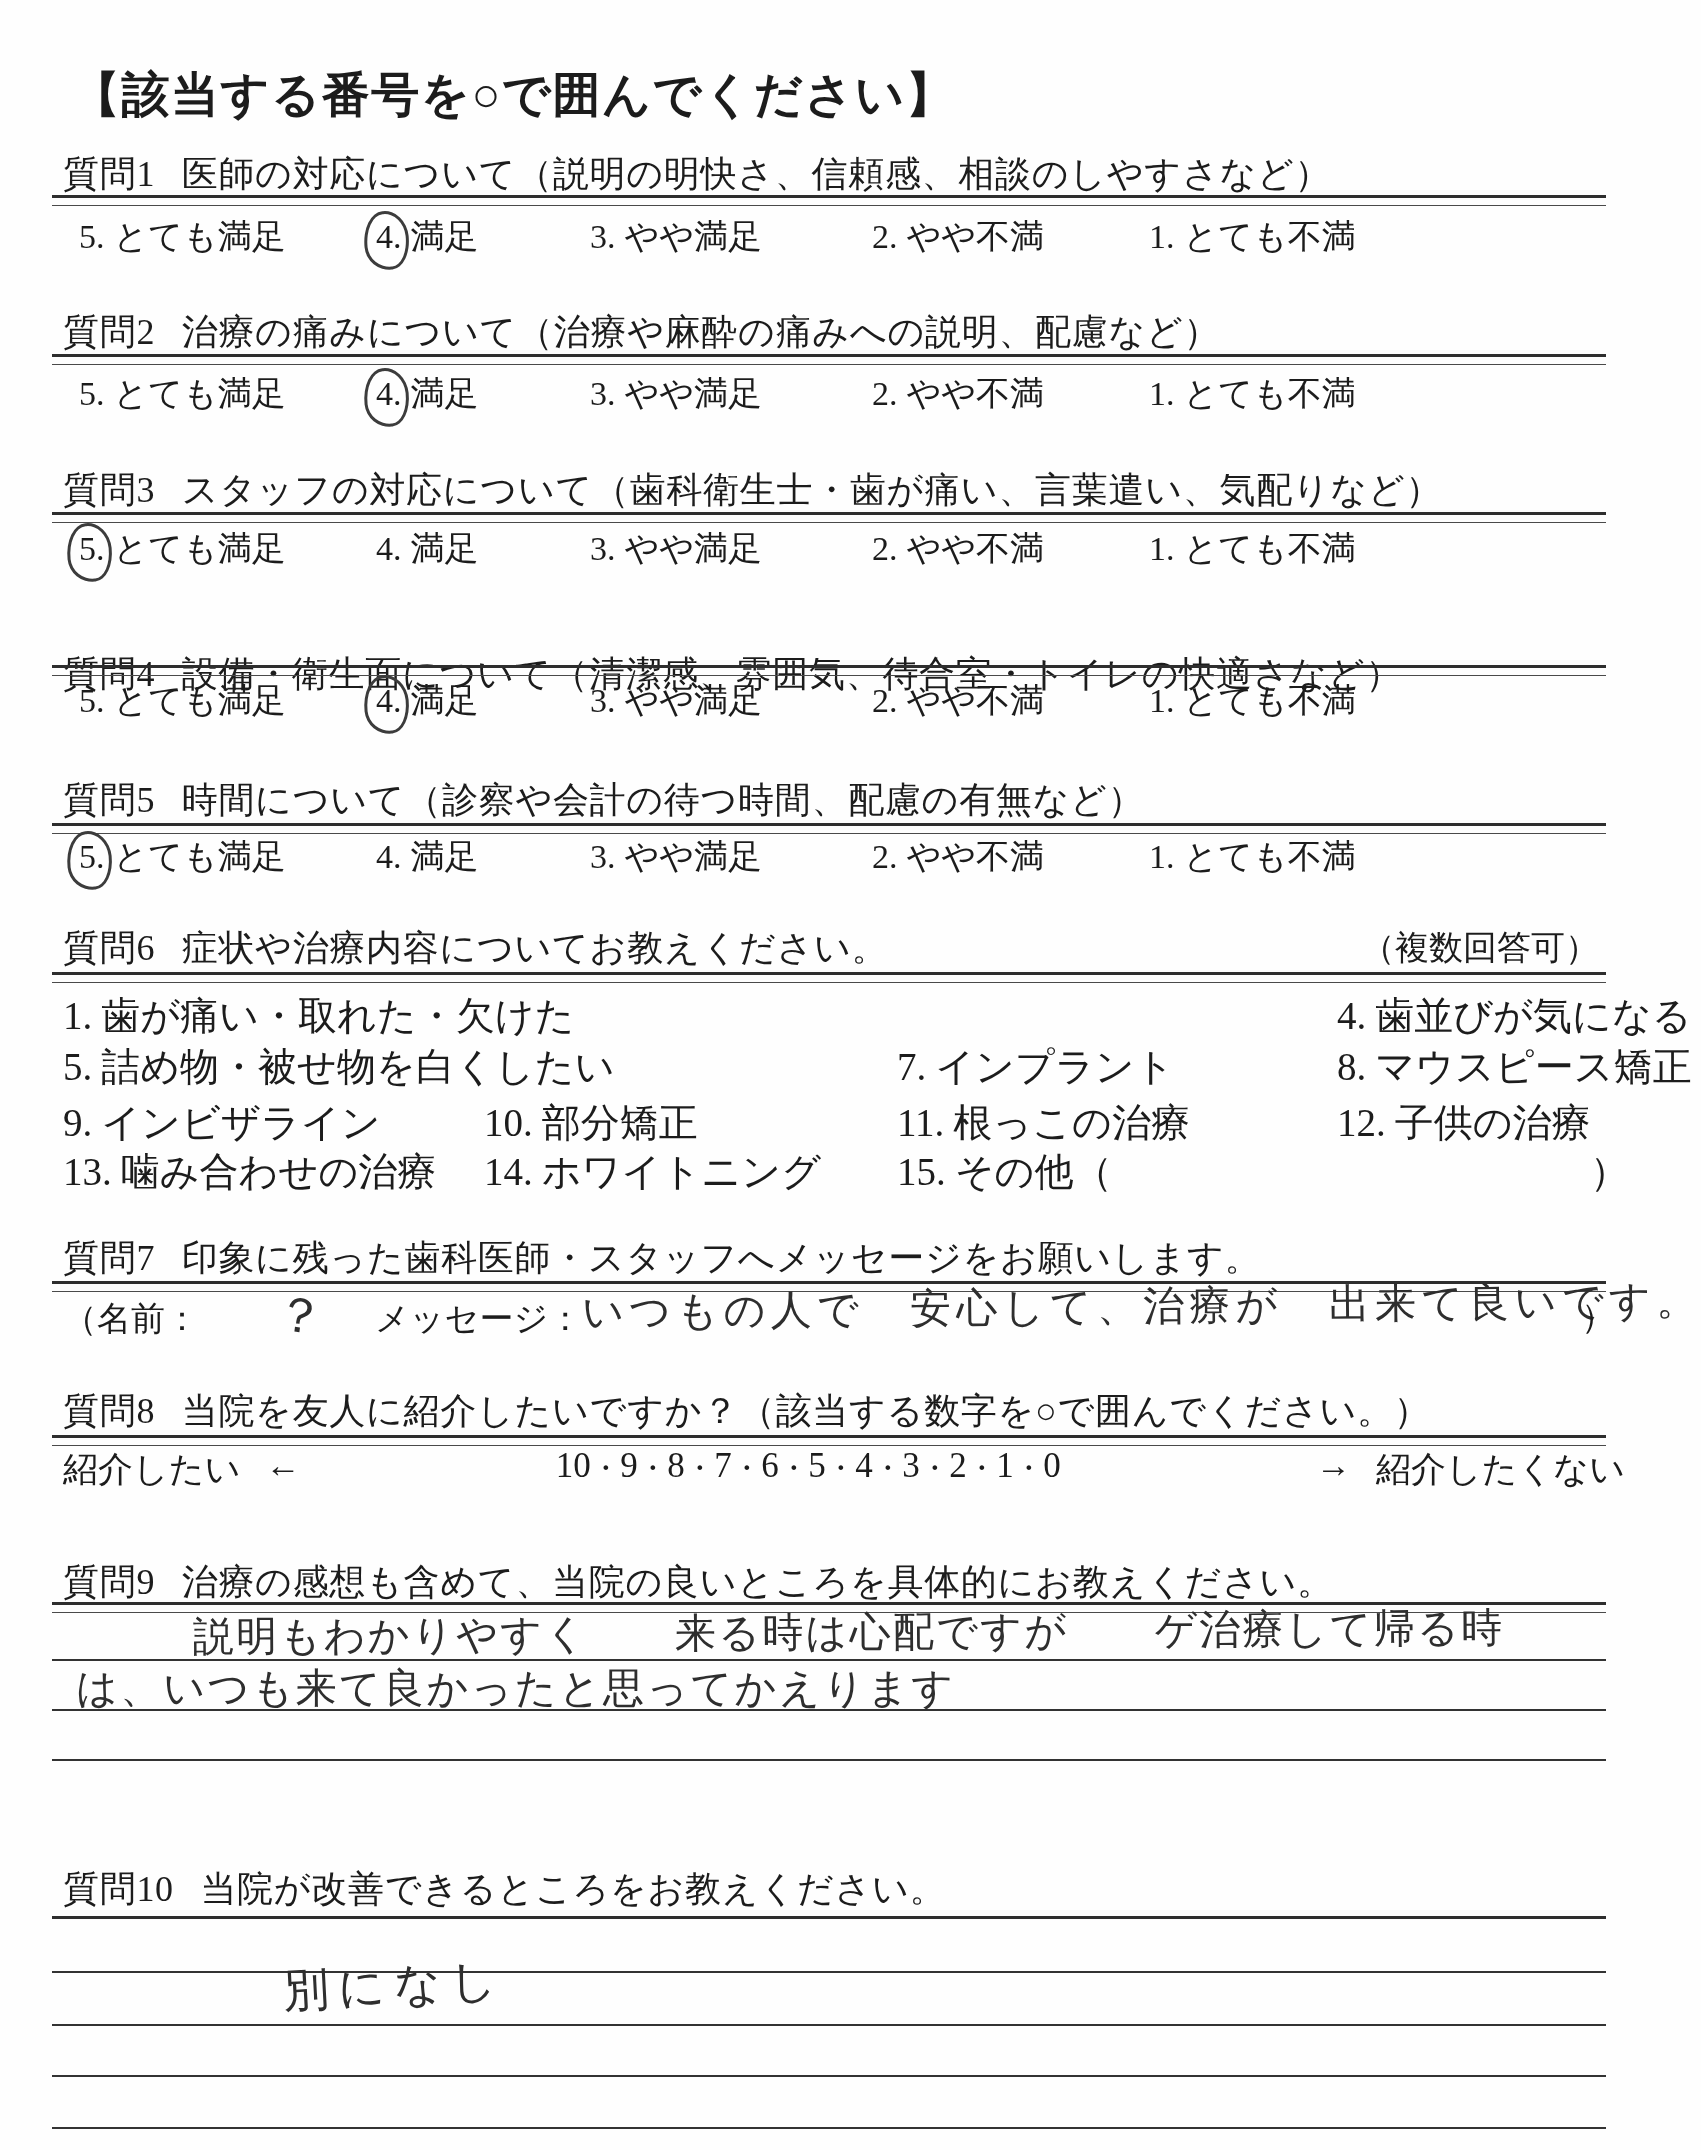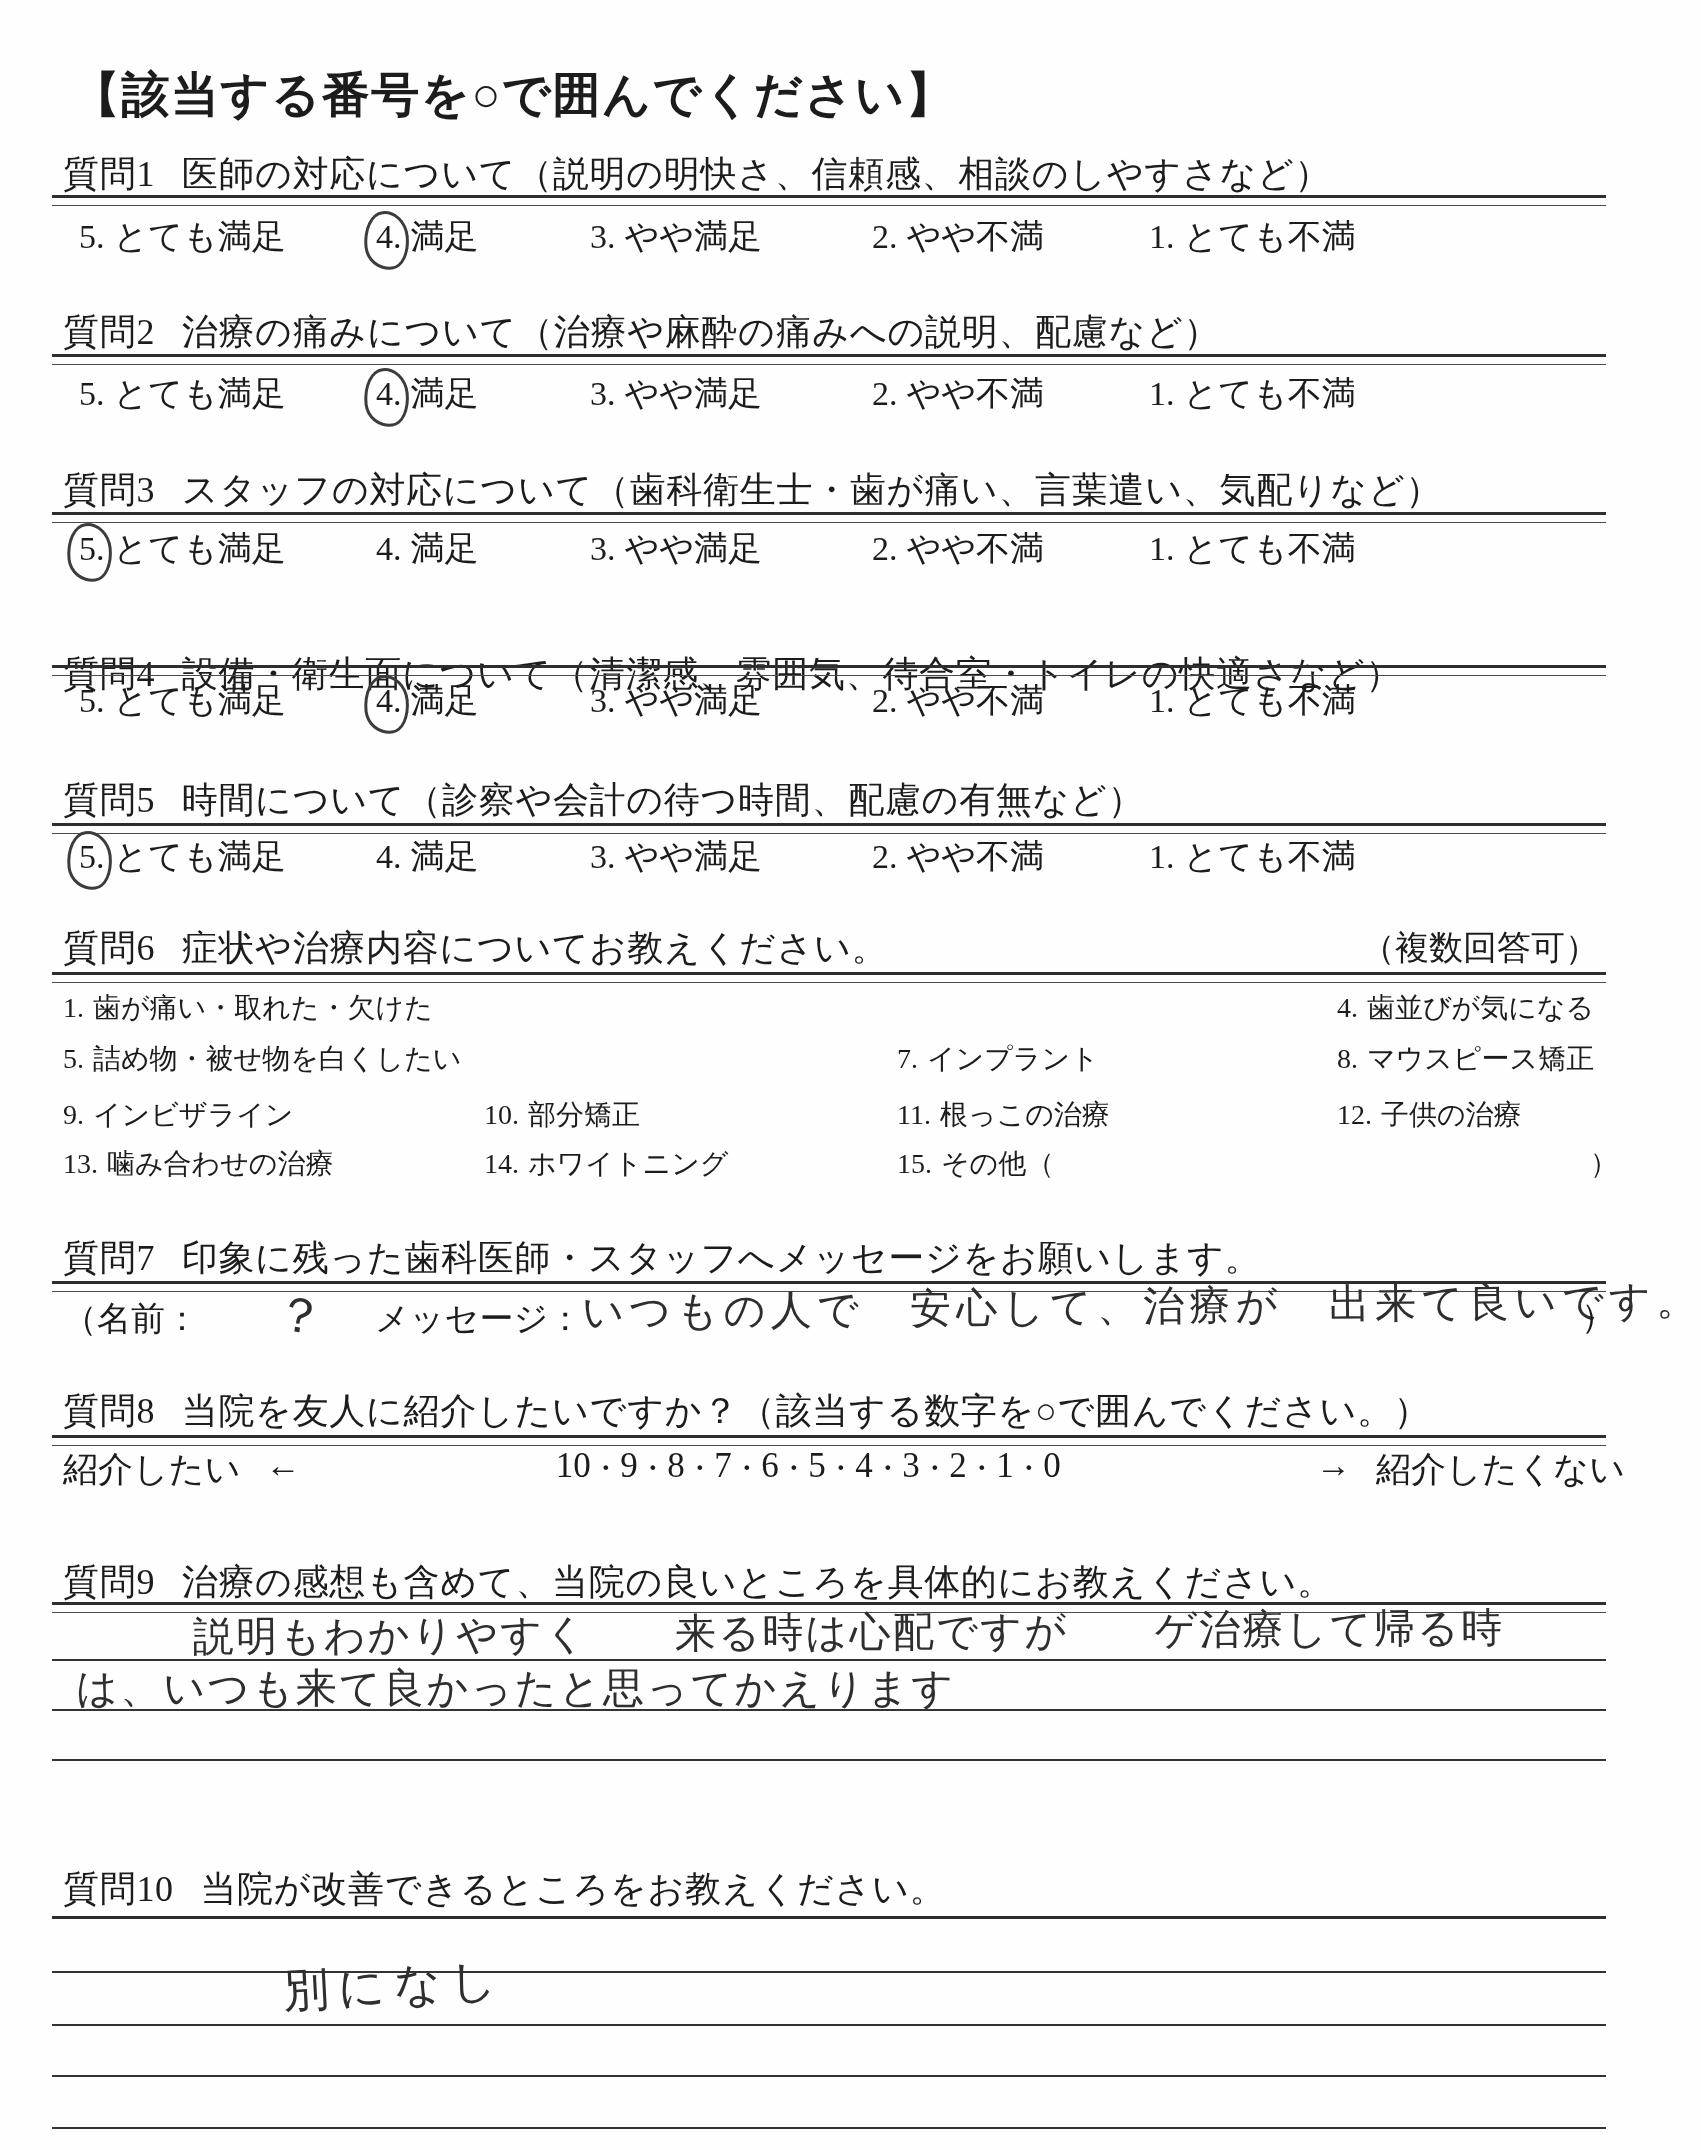--- a/index.html
+++ b/index.html
@@ -26,21 +26,21 @@
   .opts{position:absolute;left:16px;top:0;width:100%;height:55px;padding-left:40px;}
   .opt{position:absolute;font-size:34px;white-space:nowrap;}
   .num{position:relative;display:inline-block;margin-right:8.9px;}
   .circled::before{
     content:"";position:absolute;left:-11.8px;right:-7.4px;top:-6.6px;bottom:-14.8px;
     border:3px solid #3c3c3c;border-radius:48% 52% 44% 56% / 58% 46% 54% 42%;
     transform:rotate(-6deg);
   }
   .circled-tall::before{left:-10.3px;right:-5.9px;top:-5.9px;bottom:-25px;transform:rotate(-3deg);}
   .circled-s::before{left:-13.3px;right:-10.3px;top:-7.4px;bottom:-16px;transform:rotate(4deg);}
-  .q6-row{position:absolute;left:63px;width:1573px;height:47px;font-size:28px;}
+  .q6-row{position:absolute;left:63px;width:1573px;height:47px;font-size:39px;}
   .item{position:absolute;white-space:nowrap;}
   .q6-note{position:absolute;right:102px;font-size:34px;white-space:nowrap;}
   .inline-label{position:absolute;font-size:34px;white-space:nowrap;}
   .scale{
     position:absolute;left:63px;top:1446px;width:1562px;
     display:flex;align-items:flex-start;font-size:35px;white-space:nowrap;
   }
   .scale .arrow{margin:0 25px;}
   .nums{flex:1;display:flex;justify-content:center;align-items:flex-start;}
   .snum{position:relative;display:inline-block;}

